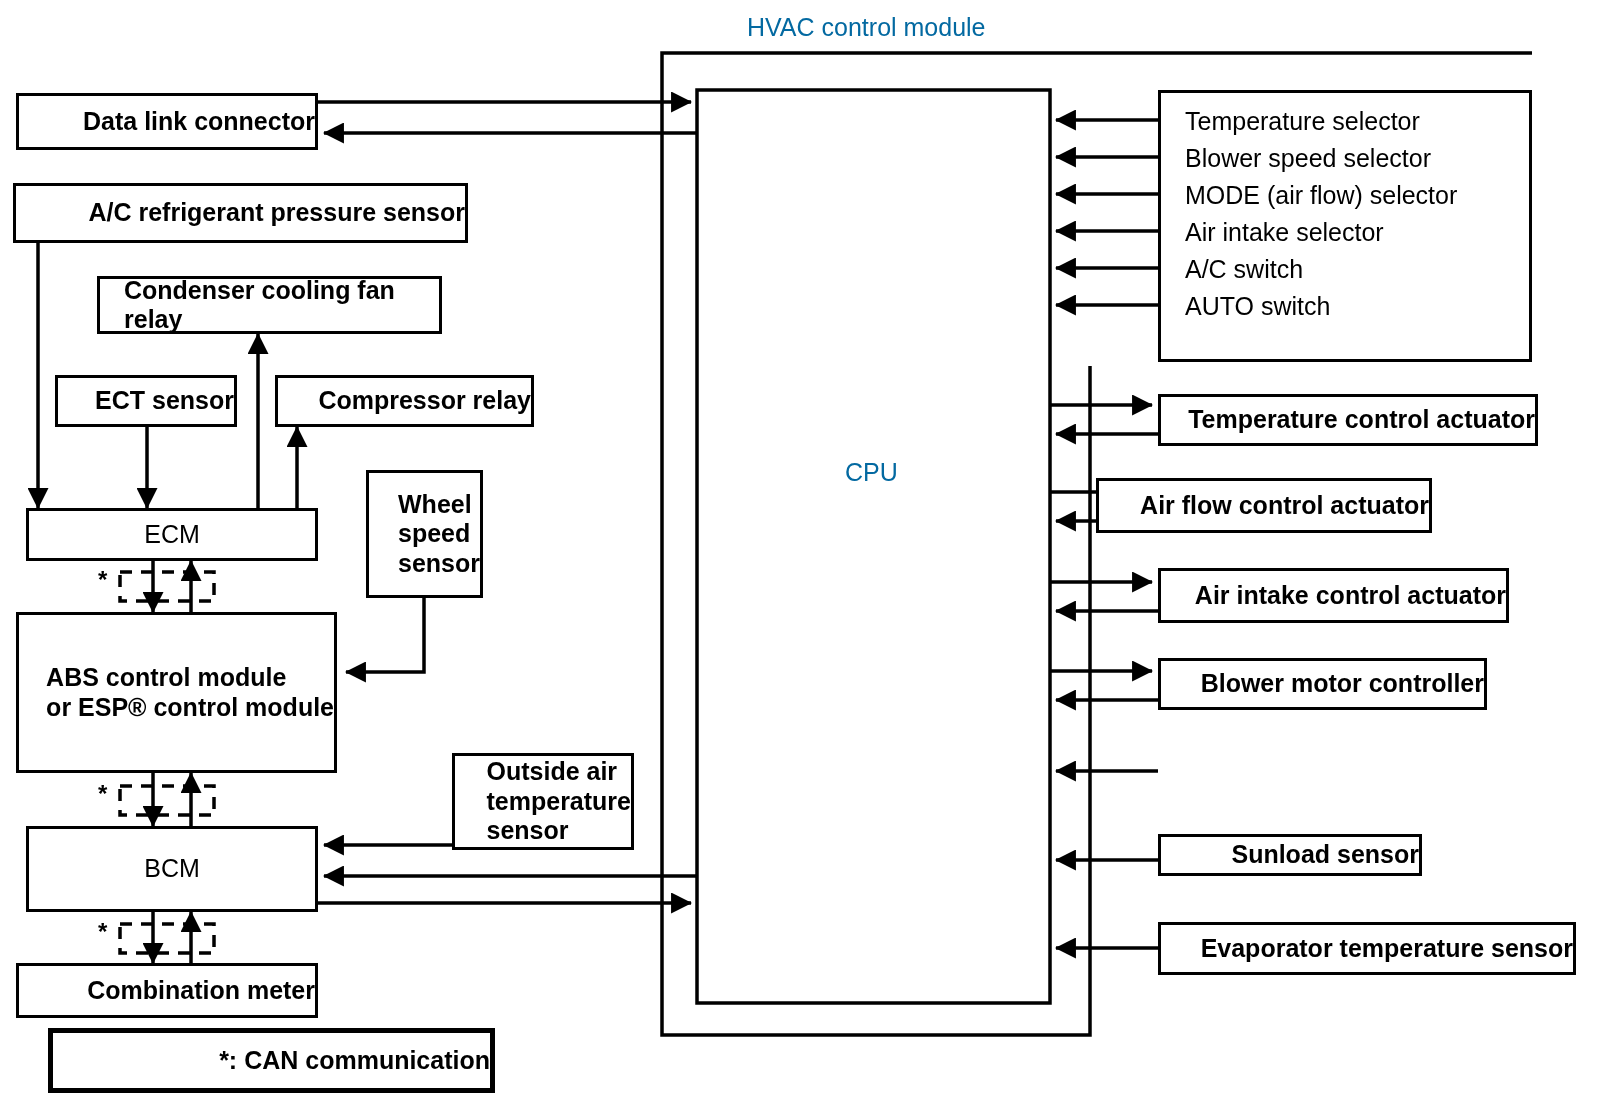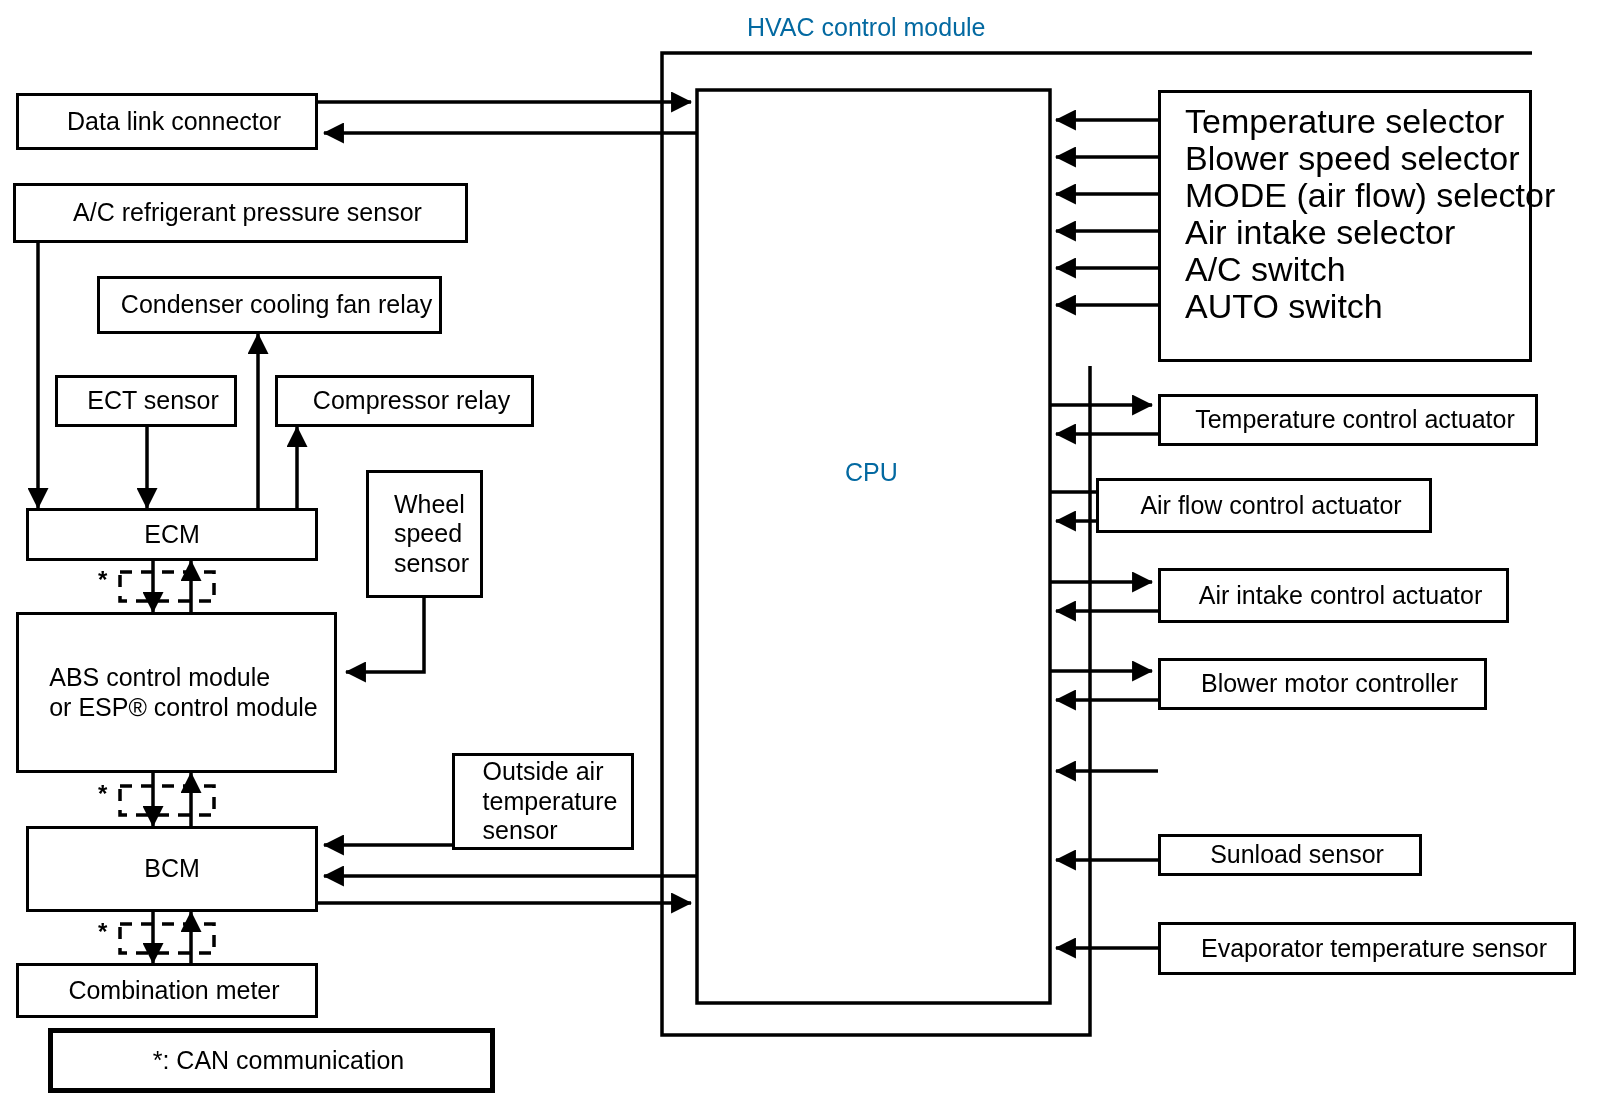--- a/index.html
+++ b/index.html
@@ -28,36 +28,36 @@
     box-sizing: border-box;
     border: 3px solid #000000;
     background: #ffffff;
     display: flex;
     align-items: center;
     font-size: 25px;
     color: #000000;
     line-height: 1.18;
     white-space: pre-line;
   }
-  .box.left-text { justify-content: center; padding-left: 14px; }
+  .box.left-text { justify-content: flex-end; padding-left: 24px; font-weight: bold; }
   .box.center-text { justify-content: center; text-align: center; }
   .box.thick { border-width: 5px; }
   .plain-label {
     position: absolute;
     font-size: 25px;
     color: #0369a1;
     white-space: nowrap;
   }
   .selector-list {
     position: absolute;
     box-sizing: border-box;
     border: 3px solid #000000;
     background: #ffffff;
     padding: 10px 0 10px 24px;
-    font-size: 34px;
+    font-size: 25px;
     color: #000000;
   }
   .selector-list .sel-row {
     height: 37px;
     display: flex;
     align-items: center;
     white-space: nowrap;
   }
   .can-star {
     position: absolute;

